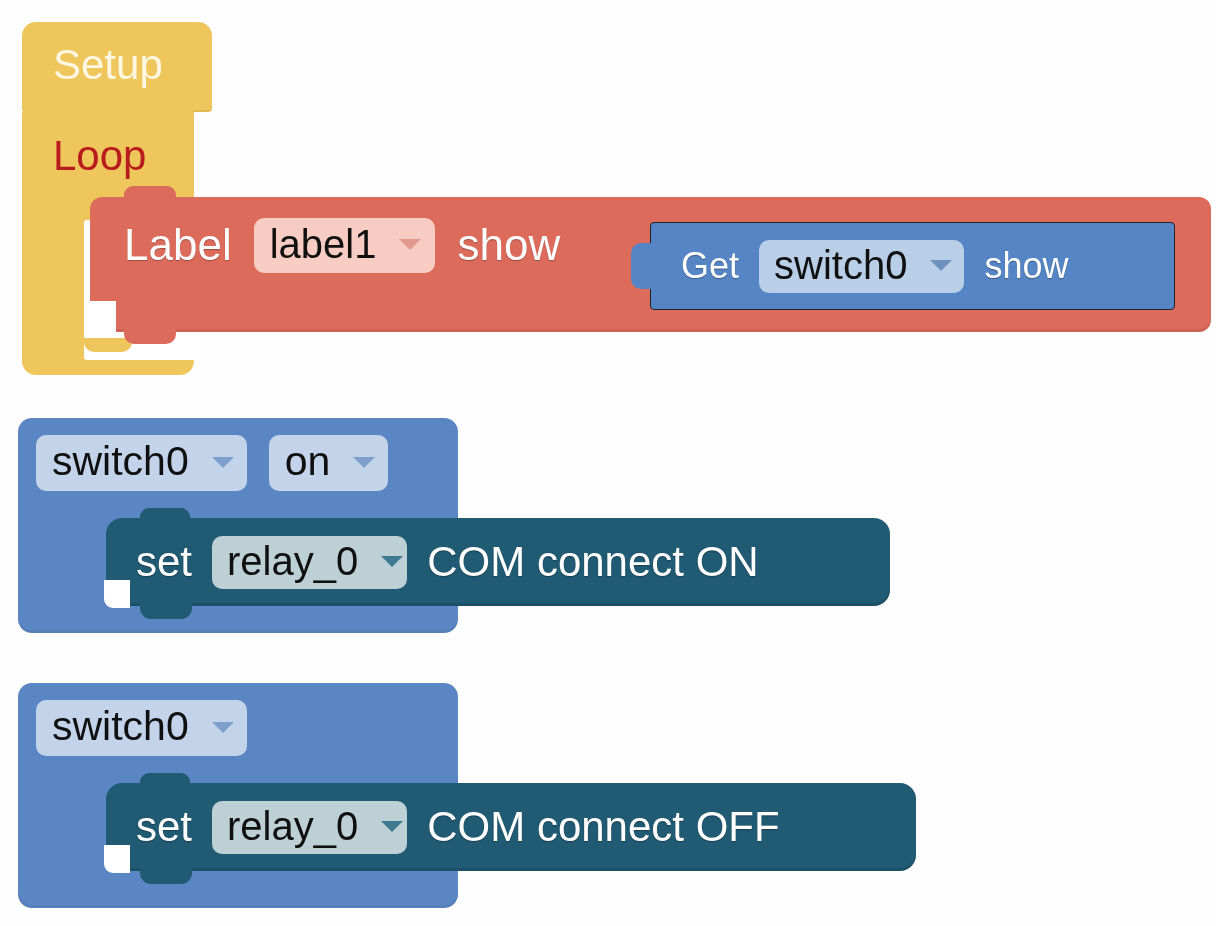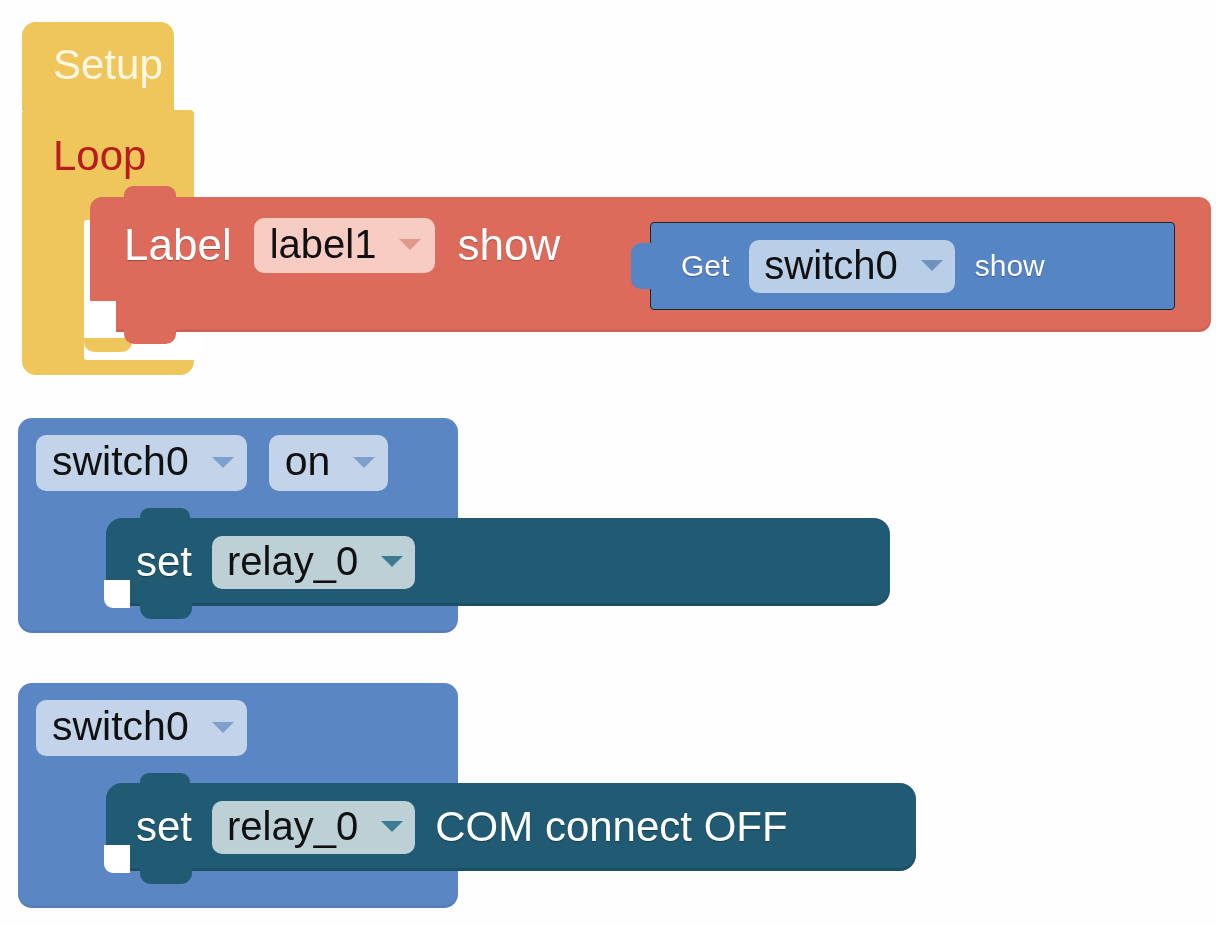--- a/index.html
+++ b/index.html
@@ -55,21 +55,21 @@
     flex: 0 0 auto;
     margin-top: 2px;
   }
 
   
   #setup-loop-group { position: absolute; left: 22px; top: 22px; }
 
   .hat {
     position: absolute;
     left: 0; top: 0;
-    width: 152px; height: 90px;
+    width: 190px; height: 90px;
     background: #EFC65C;
     border-radius: 14px 14px 4px 4px;
     box-shadow: inset 0 -2px 0 rgba(0,0,0,0.06);
   }
   .hat .lbl {
     position: absolute;
     left: 31px; top: 19px;
     font-size: 42px;
     color: #FFF7E2;
   }
@@ -178,21 +178,21 @@
     left: 650px; top: 222px;
     width: 525px; height: 88px;
     background: #5585C4;
     border: 1.5px solid #20242b;
     border-radius: 4px;
     display: flex;
     align-items: center;
     gap: 20px;
     padding-left: 30px;
   }
-  #get-state-block .btext { font-size: 30px; }
+  #get-state-block .btext { font-size: 36px; }
   #get-state-block .field {
     background: #B9CEE7;
     font-size: 40px;
     padding: 5px 12px 8px 15px;
   }
   #get-state-block .field .arrow { border-top-color: #6E92C0; }
   
   #get-state-block .plug {
     position: absolute;
     left: -20px; top: 20px;
@@ -258,21 +258,21 @@
     position: absolute;
     left: -2px; top: 62px;
     width: 26px; height: 28px;
     background: #ffffff;
     border-radius: 0 0 0 9px;
   }
   .teal-block .btext { font-size: 42px; }
   .teal-block .field {
     background: #BDD0D6;
     font-size: 40px;
-    padding: 5px 12px 8px 15px;
+    padding: 5px 4px 8px 15px;
   }
   .teal-block .field .arrow { border-top-color: #3E7A92; }
 </style>
 </head>
 <body>
 
 <div class="canvas">
 
   <div id="setup-loop-group">
 
@@ -338,20 +338,21 @@
       <div class="prong-bottom"></div>
       <div class="bite"></div>
 
       <span class="btext">set</span>
 
       <span class="field">
         <span class="fval">relay_0</span>
         <span class="arrow"></span>
       </span>
 
+      <span class="btext">COM connect ON</span>
     </div>
   </div>
 
   <div class="switch-group" id="switch-off-group">
 
     <div class="sg-head">
       <span class="field">
         <span class="fval">switch0</span>
         <span class="arrow"></span>
       </span>

